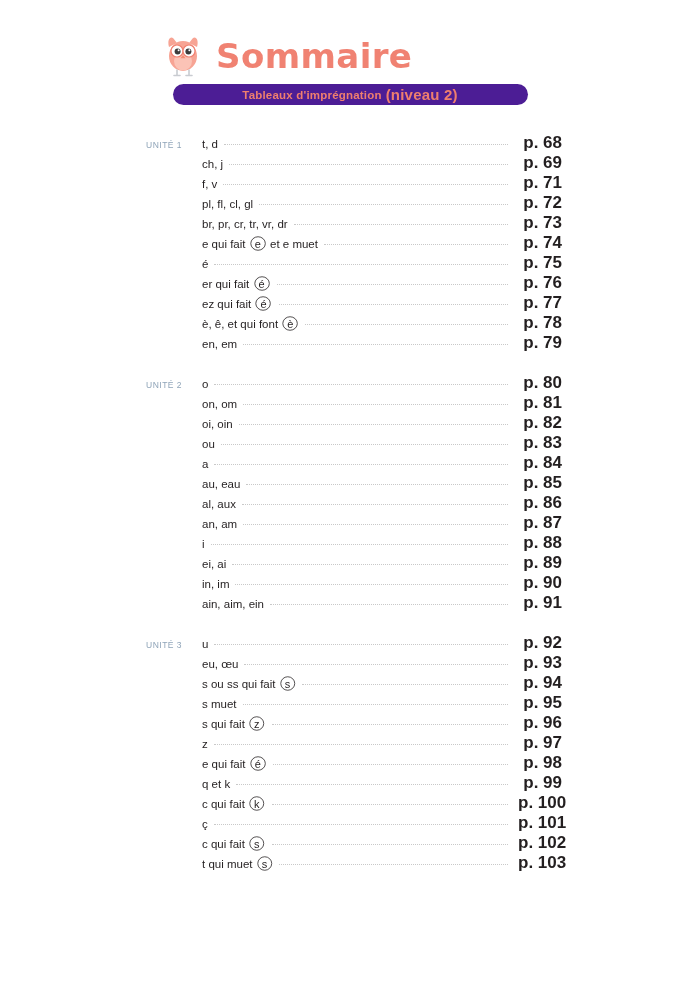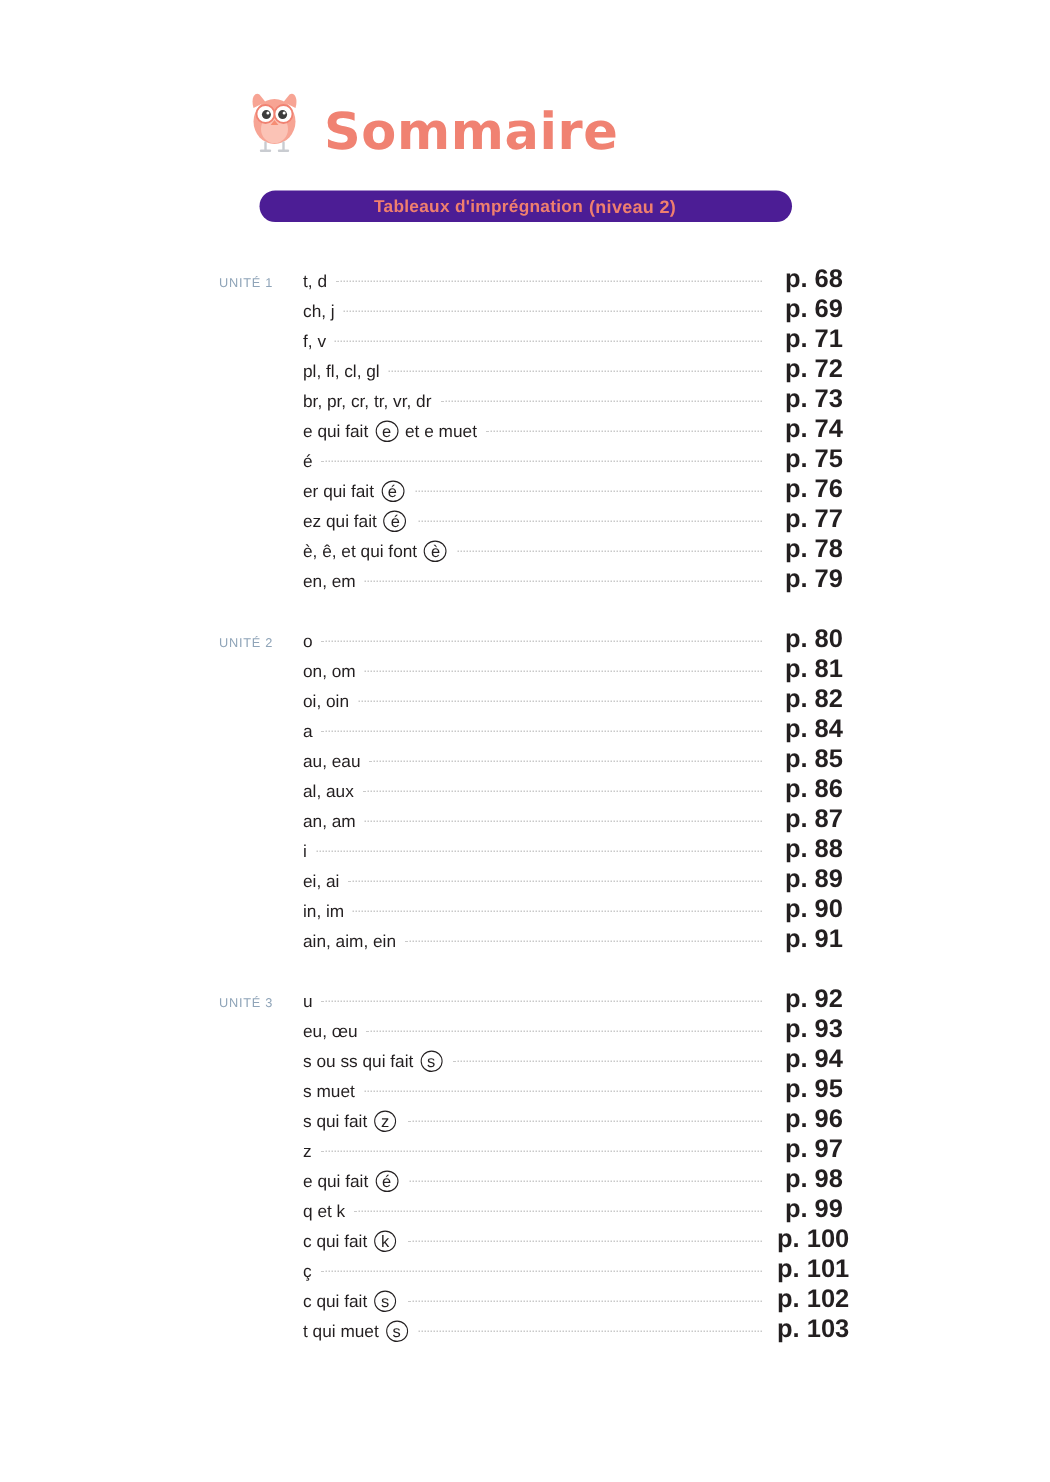--- a/index.html
+++ b/index.html
@@ -18,25 +18,24 @@
   .page {
     position: relative;
     width: 700px;
     height: 988px;
     box-sizing: border-box;
   }
 
   
   .header {
     display: flex;
-    align-items: flex-end;
+    align-items: center;
     padding: 50px 0 0 164px;
     height: 62px;
     box-sizing: border-box;
-    margin-top: 43px;
   }
   .owl-icon {
     width: 38px;
     height: 46px;
     flex: 0 0 38px;
     margin-right: 14px;
     margin-top: 2px;
   }
   .page-title {
     font-size: 34px;
@@ -61,21 +60,21 @@
     display: flex;
     align-items: center;
     justify-content: center;
     color: #ef7f6e;
     font-size: 11.5px;
     font-weight: bold;
     letter-spacing: 0.2px;
     box-sizing: border-box;
   }
   .banner .level {
-    font-size: 12px;
+    font-size: 15px;
     font-weight: bold;
     margin-left: 4px;
   }
 
   
   .toc {
     margin-top: 28px;
     padding-left: 146px;
     padding-right: 138px;
   }
@@ -273,20 +272,26 @@
           <div class="page-num">p. 81</div>
         </div>
         <div class="row">
           <div class="unit-label"></div>
           <div class="entry-text"><span>oi, oin</span></div>
           <div class="leader"></div>
           <div class="page-num">p. 82</div>
         </div>
         <div class="row">
           <div class="unit-label"></div>
+          <div class="entry-text"><span>ou</span></div>
+          <div class="leader"></div>
+          <div class="page-num">p. 83</div>
+        </div>
+        <div class="row">
+          <div class="unit-label"></div>
           <div class="entry-text"><span>a</span></div>
           <div class="leader"></div>
           <div class="page-num">p. 84</div>
         </div>
         <div class="row">
           <div class="unit-label"></div>
           <div class="entry-text"><span>au, eau</span></div>
           <div class="leader"></div>
           <div class="page-num">p. 85</div>
         </div>

